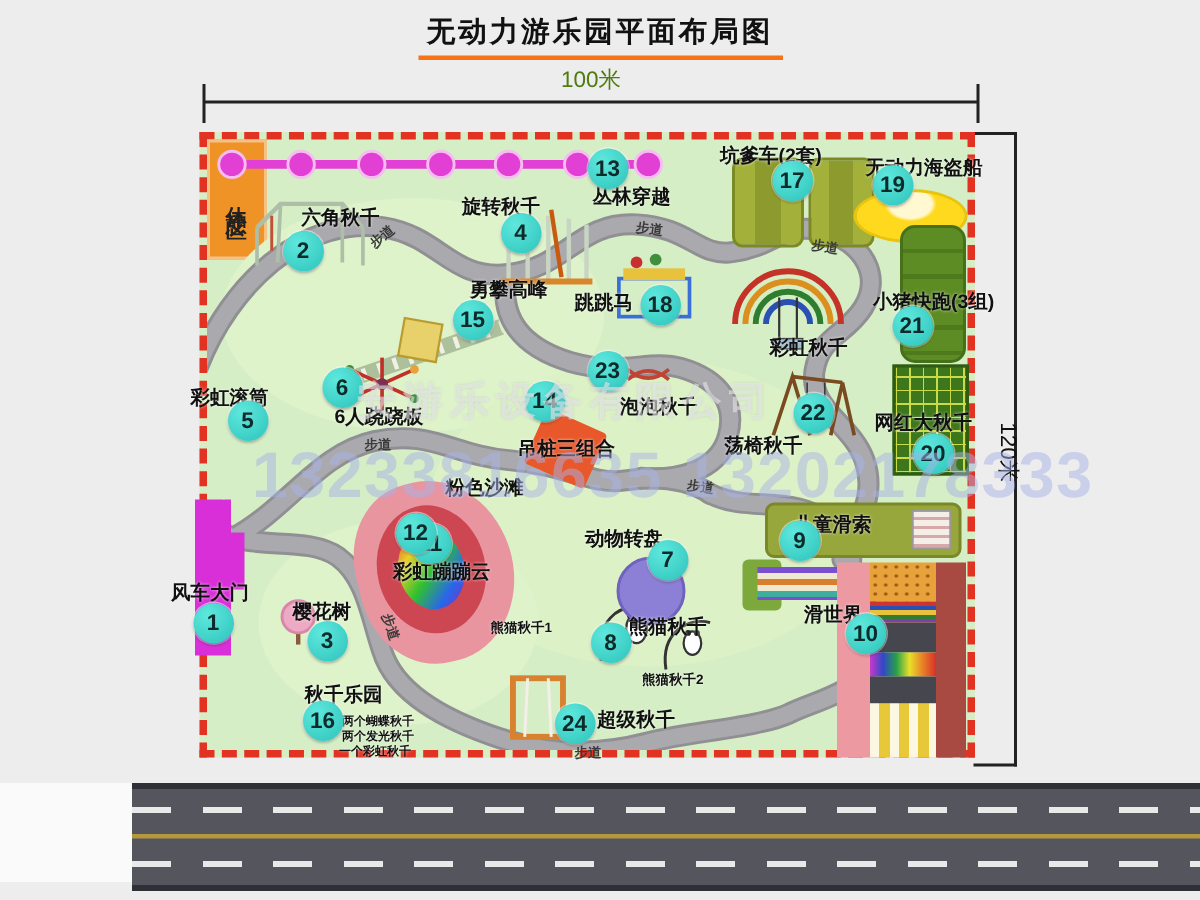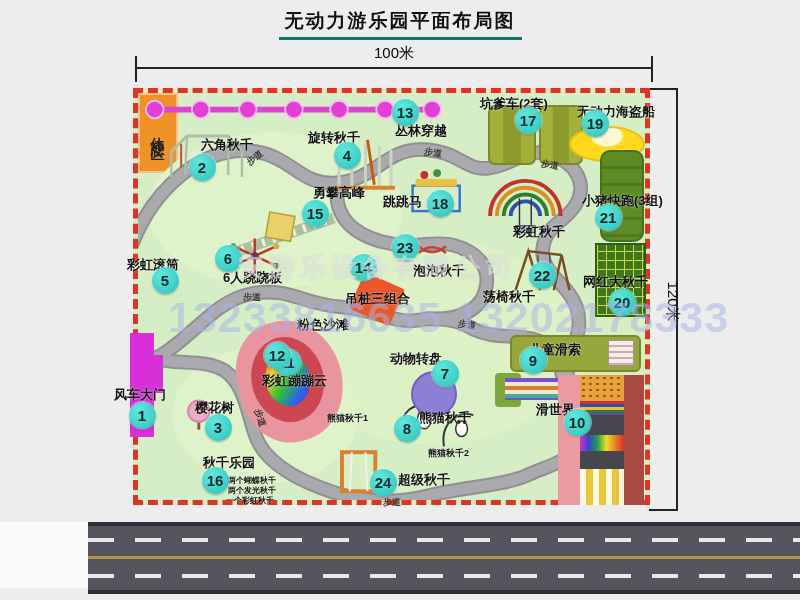--- a/index.html
+++ b/index.html
@@ -2,24 +2,24 @@
 <html><head>
 <meta charset="utf-8">
 <style>
   html,body{margin:0;padding:0;}
   body{width:800px;height:600px;position:relative;overflow:hidden;
        background:#ededed;font-family:"Liberation Sans","DejaVu Sans",sans-serif;}
   .abs{position:absolute;}
   
   #title{top:8px;left:0;width:800px;text-align:center;}
   #title span{display:inline-block;font-size:19px;font-weight:bold;color:#111;
-      border-bottom:3px solid #0f766e;padding:0 6px 3px 6px;letter-spacing:2px;}
+      border-bottom:3px solid #f97316;padding:0 6px 3px 6px;letter-spacing:2px;}
   
   .dimline{background:#222;}
-  #dim-top-label{left:136px;top:44px;width:516px;text-align:center;font-size:15px;color:#000000;}
+  #dim-top-label{left:136px;top:44px;width:516px;text-align:center;font-size:15px;color:#4d7c0f;}
   #dim-right-label{left:652px;top:292px;font-size:15px;color:#111;transform:rotate(90deg);transform-origin:center;}
   
   #map{left:133px;top:88px;width:517px;height:417px;box-sizing:border-box;
        background:#d5eec5;border:5px dashed #e23322;}
   #map-svg{position:absolute;left:0;top:0;width:100%;height:100%;}
   #map-layer{position:absolute;left:0;top:0;width:100%;height:100%;}
   .marker{position:absolute;width:27px;height:27px;border-radius:50%;
       background:radial-gradient(circle at 35% 30%,#5fe8dd,#2cc3bb);
       box-shadow:0 1px 2px rgba(0,0,0,.35),0 0 0 1px rgba(255,255,255,.5);
       color:#0c2b2a;font-weight:bold;font-size:15px;display:flex;align-items:center;justify-content:center;z-index:6;}

